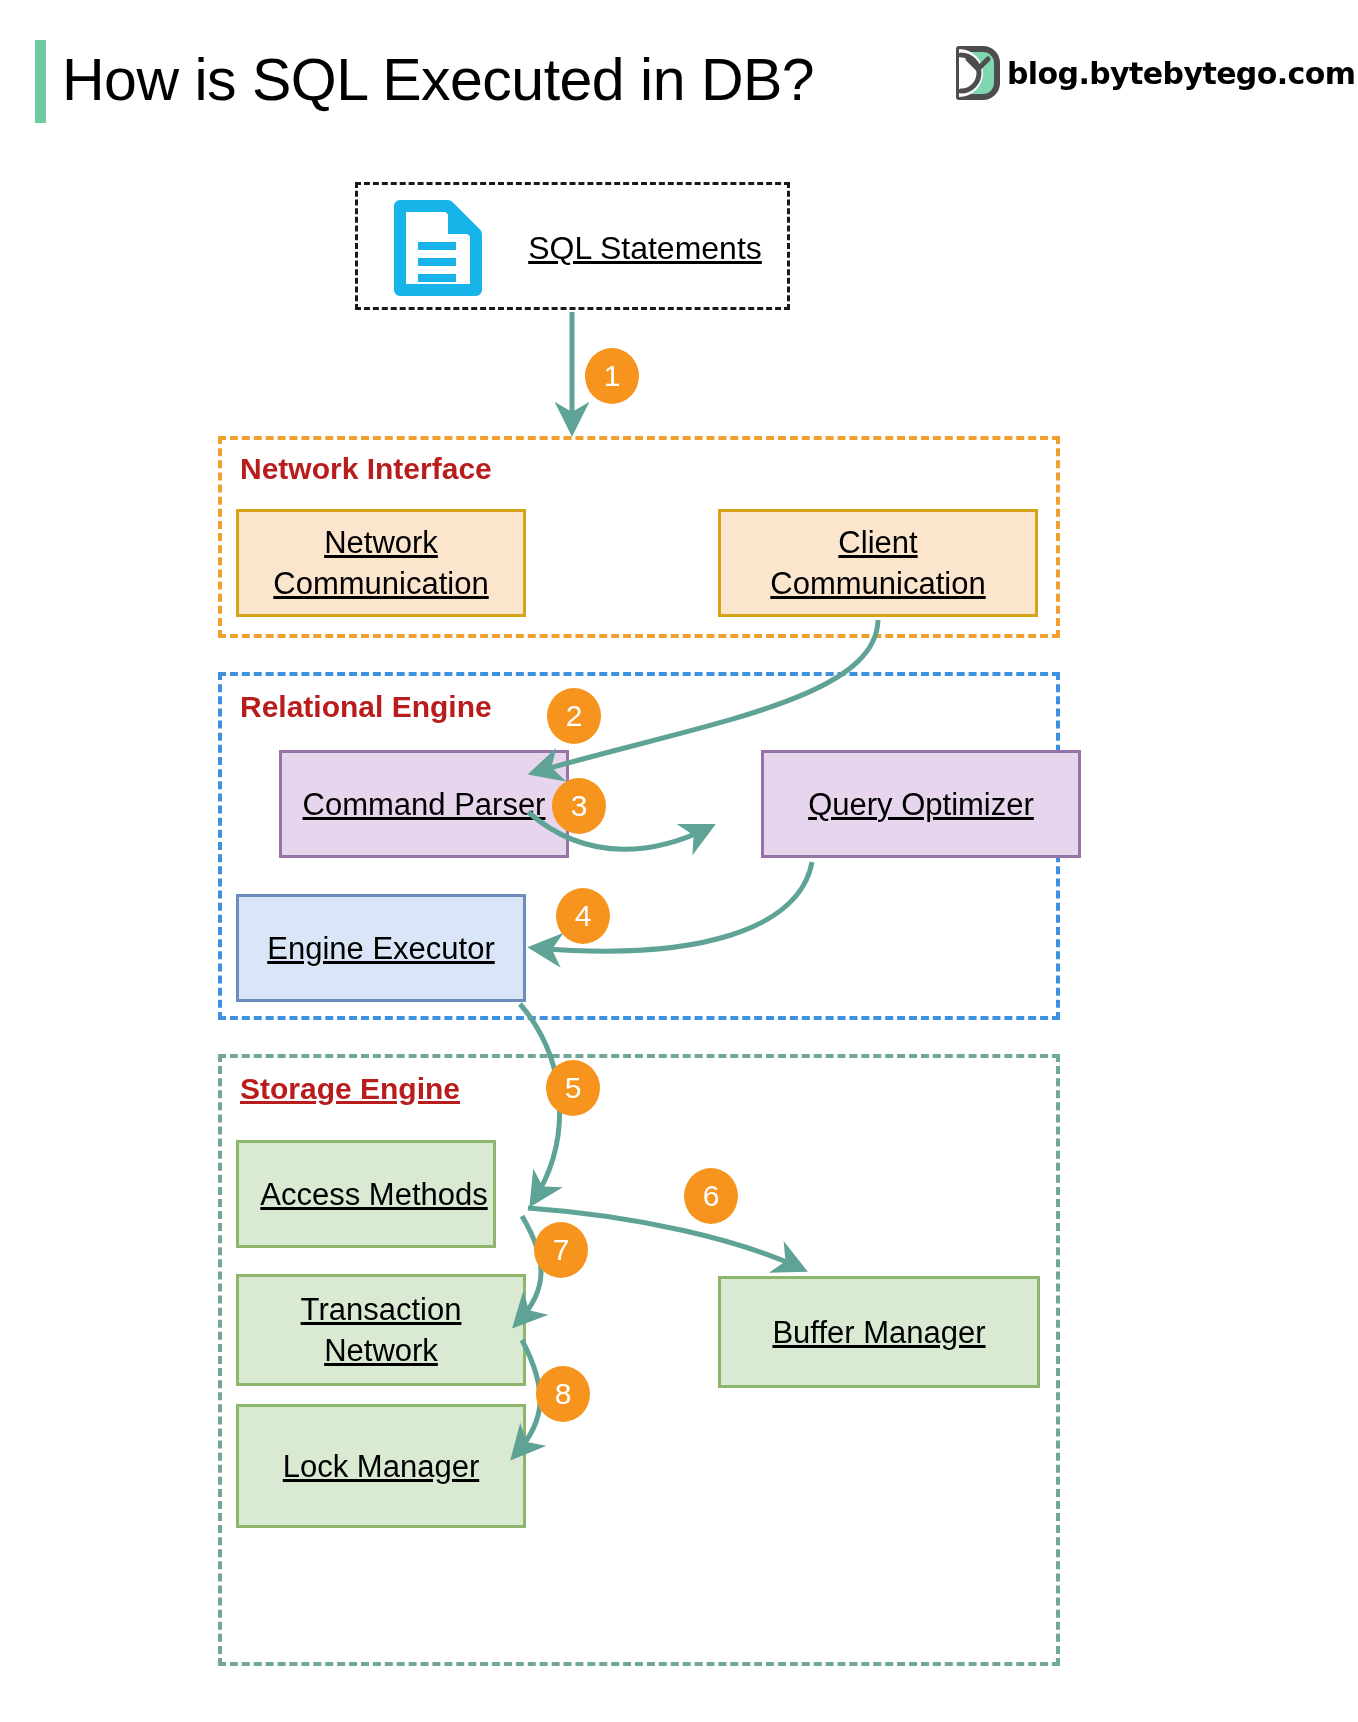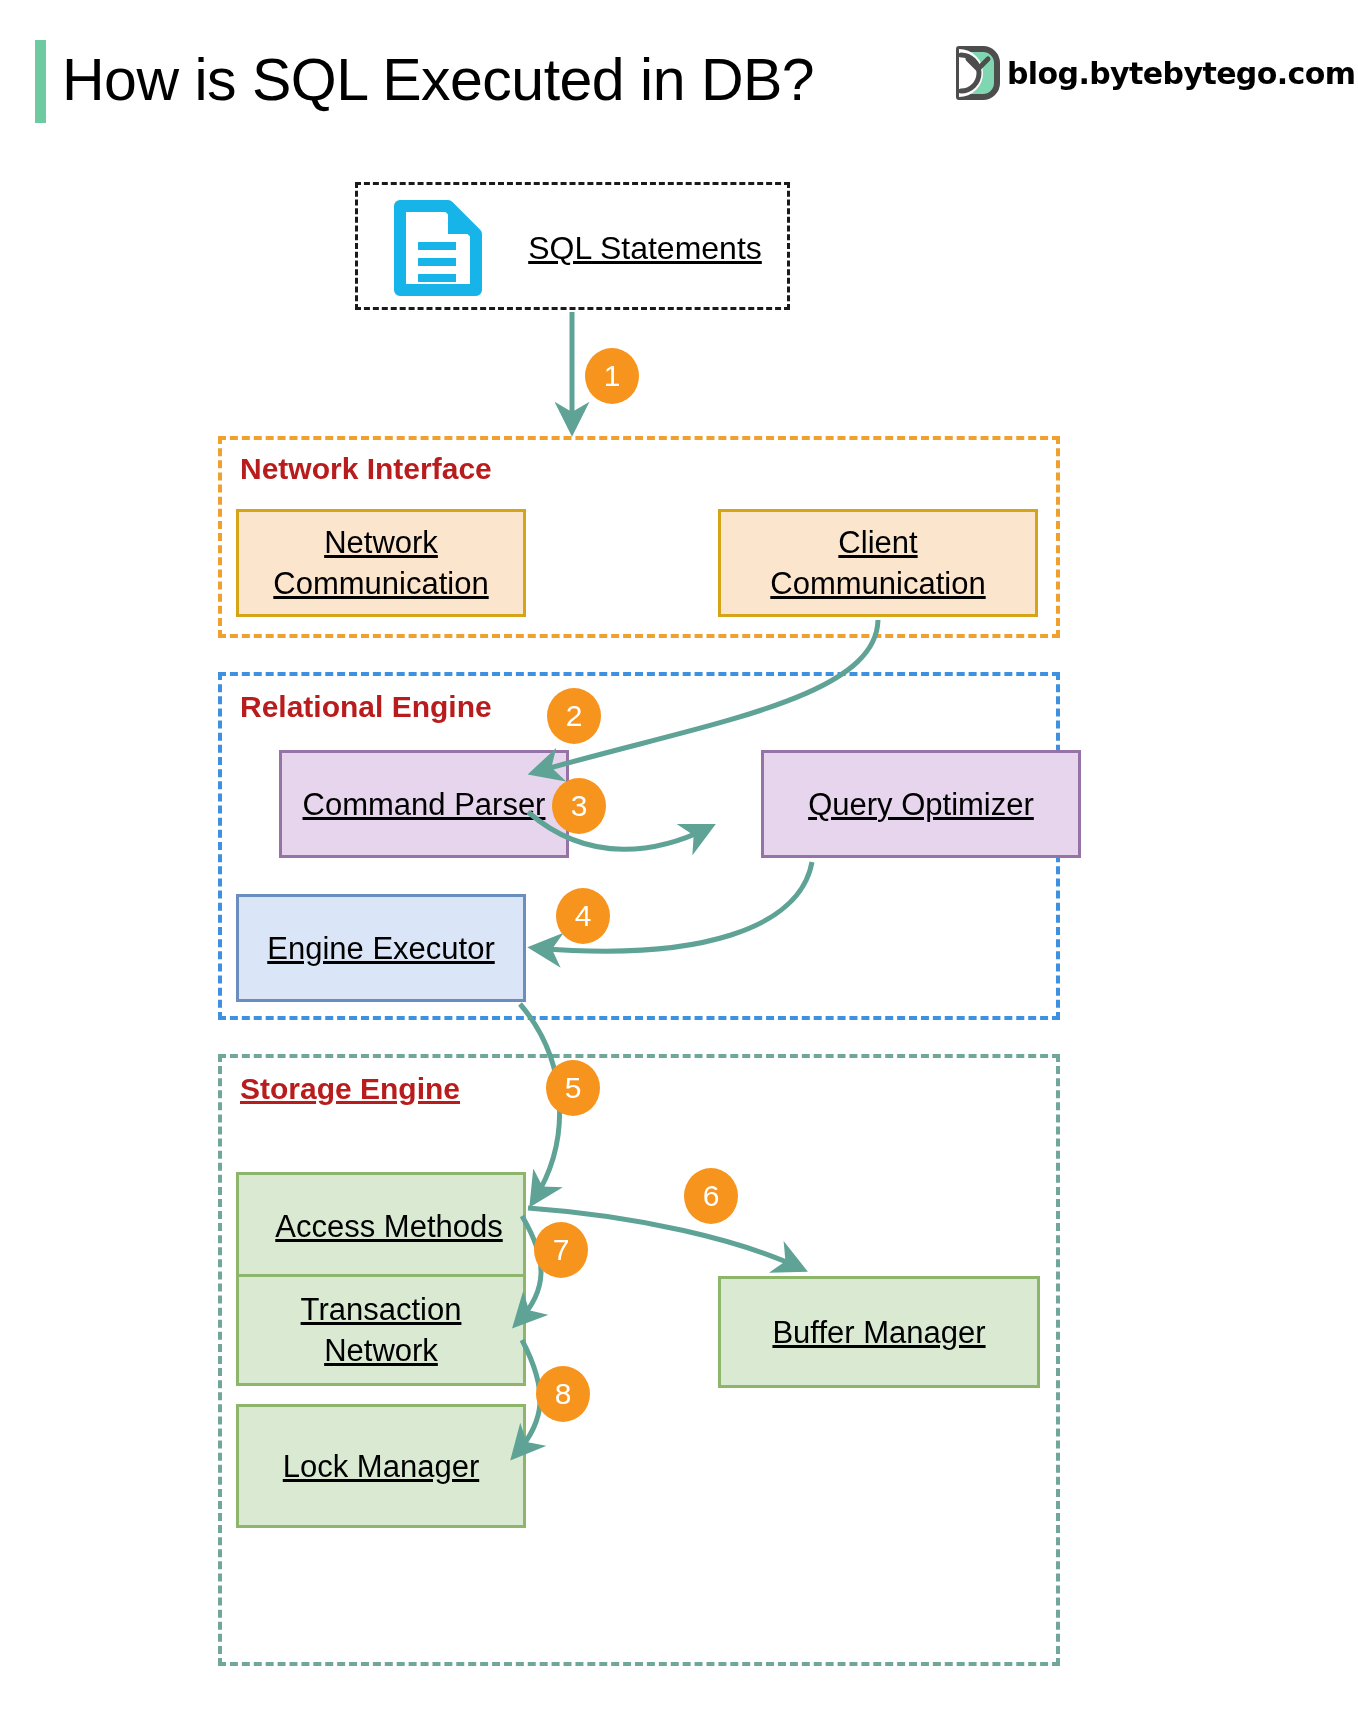--- a/index.html
+++ b/index.html
@@ -177,21 +177,21 @@
 
 <div class="node node-purple" style="left:236px; top:750px; width:290px; height:108px;">Command Parser</div>
 
 <div class="node node-purple" style="left:718px; top:750px; width:320px; height:108px;">Query Optimizer</div>
 
 <div class="node node-blue" style="left:236px; top:894px; width:290px; height:108px;">Engine Executor</div>
 
 <div id="group-storage" class="group" style="left:218px; top:1054px; width:842px; height:612px;"></div>
 <div class="group-title" style="left:240px; top:1072px;text-decoration:underline;">Storage Engine</div>
 
-<div class="node node-green" style="left:236px; top:1172px; width:290px; height:108px;padding-left:16px;">Access Methods</div>
+<div class="node node-green" style="left:236px; top:1140px; width:260px; height:108px;padding-left:16px;">Access Methods</div>
 
 <div class="node node-green" style="left:236px; top:1274px; width:290px; height:112px; flex-direction:column;">
   <span>Transaction</span>
   <span>Network</span>
 </div>
 
 <div class="node node-green" style="left:236px; top:1404px; width:290px; height:124px;">Lock Manager</div>
 
 <div class="node node-green" style="left:718px; top:1276px; width:322px; height:112px;">Buffer Manager</div>
 

